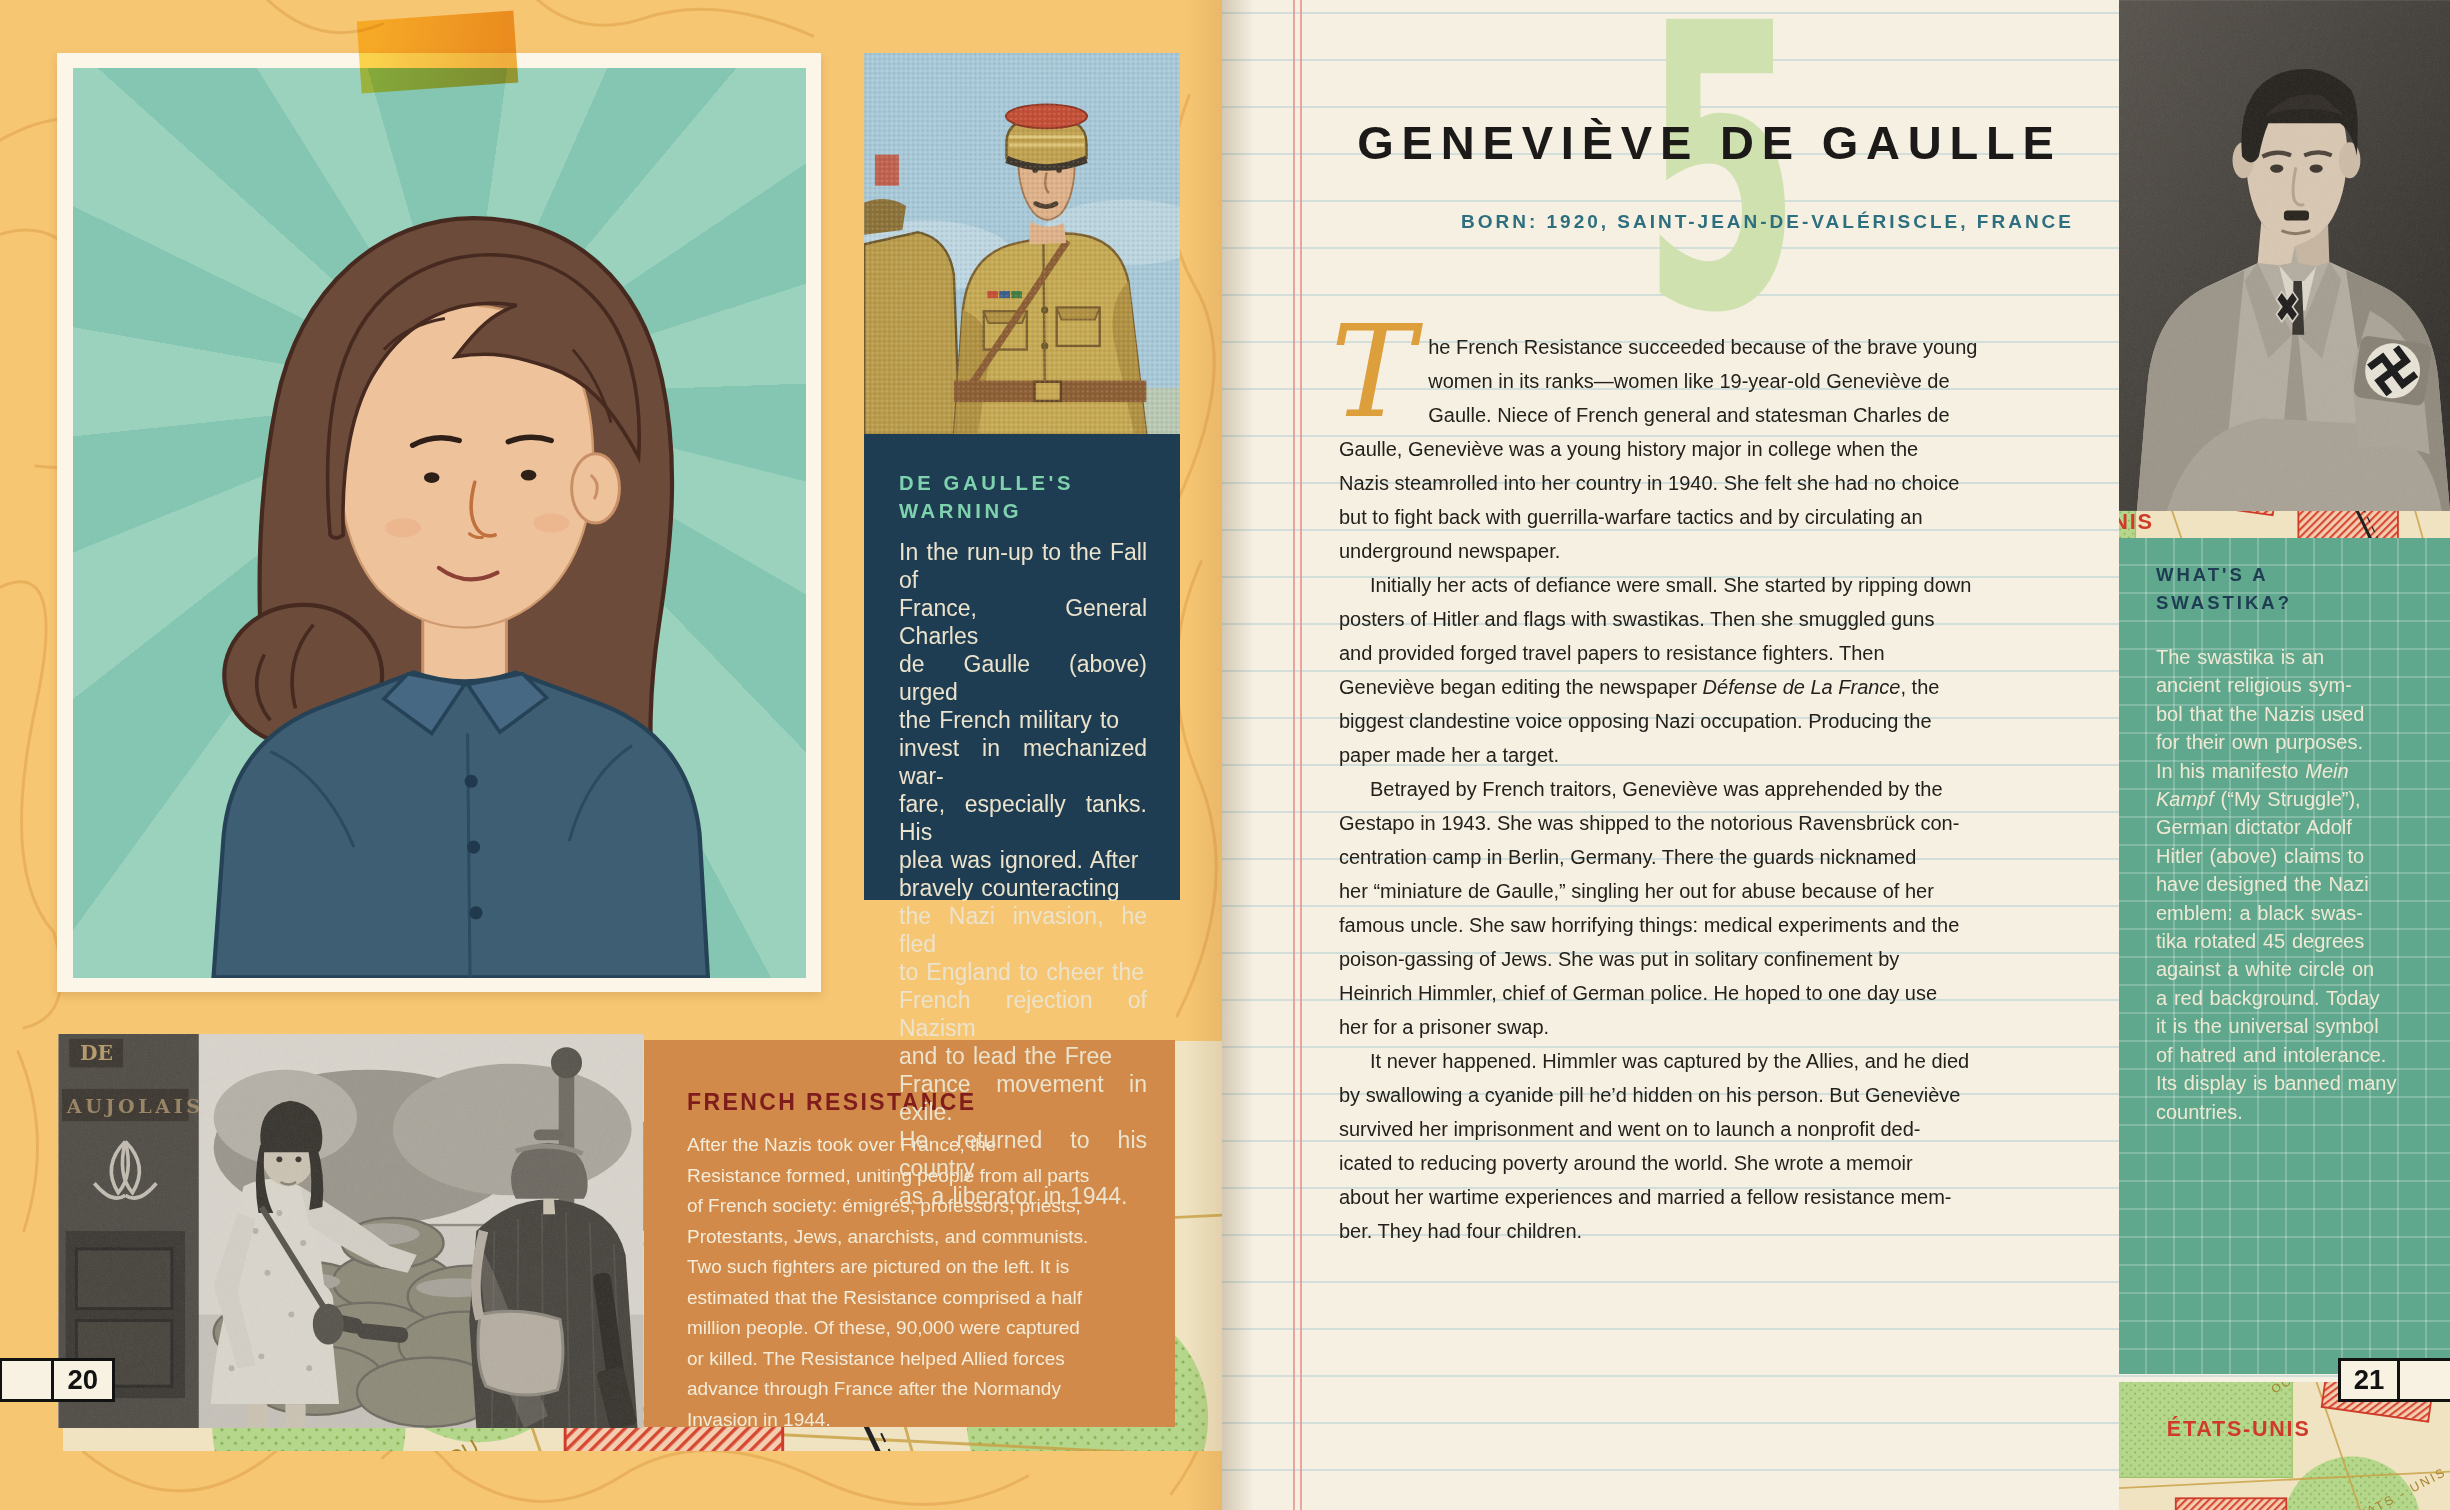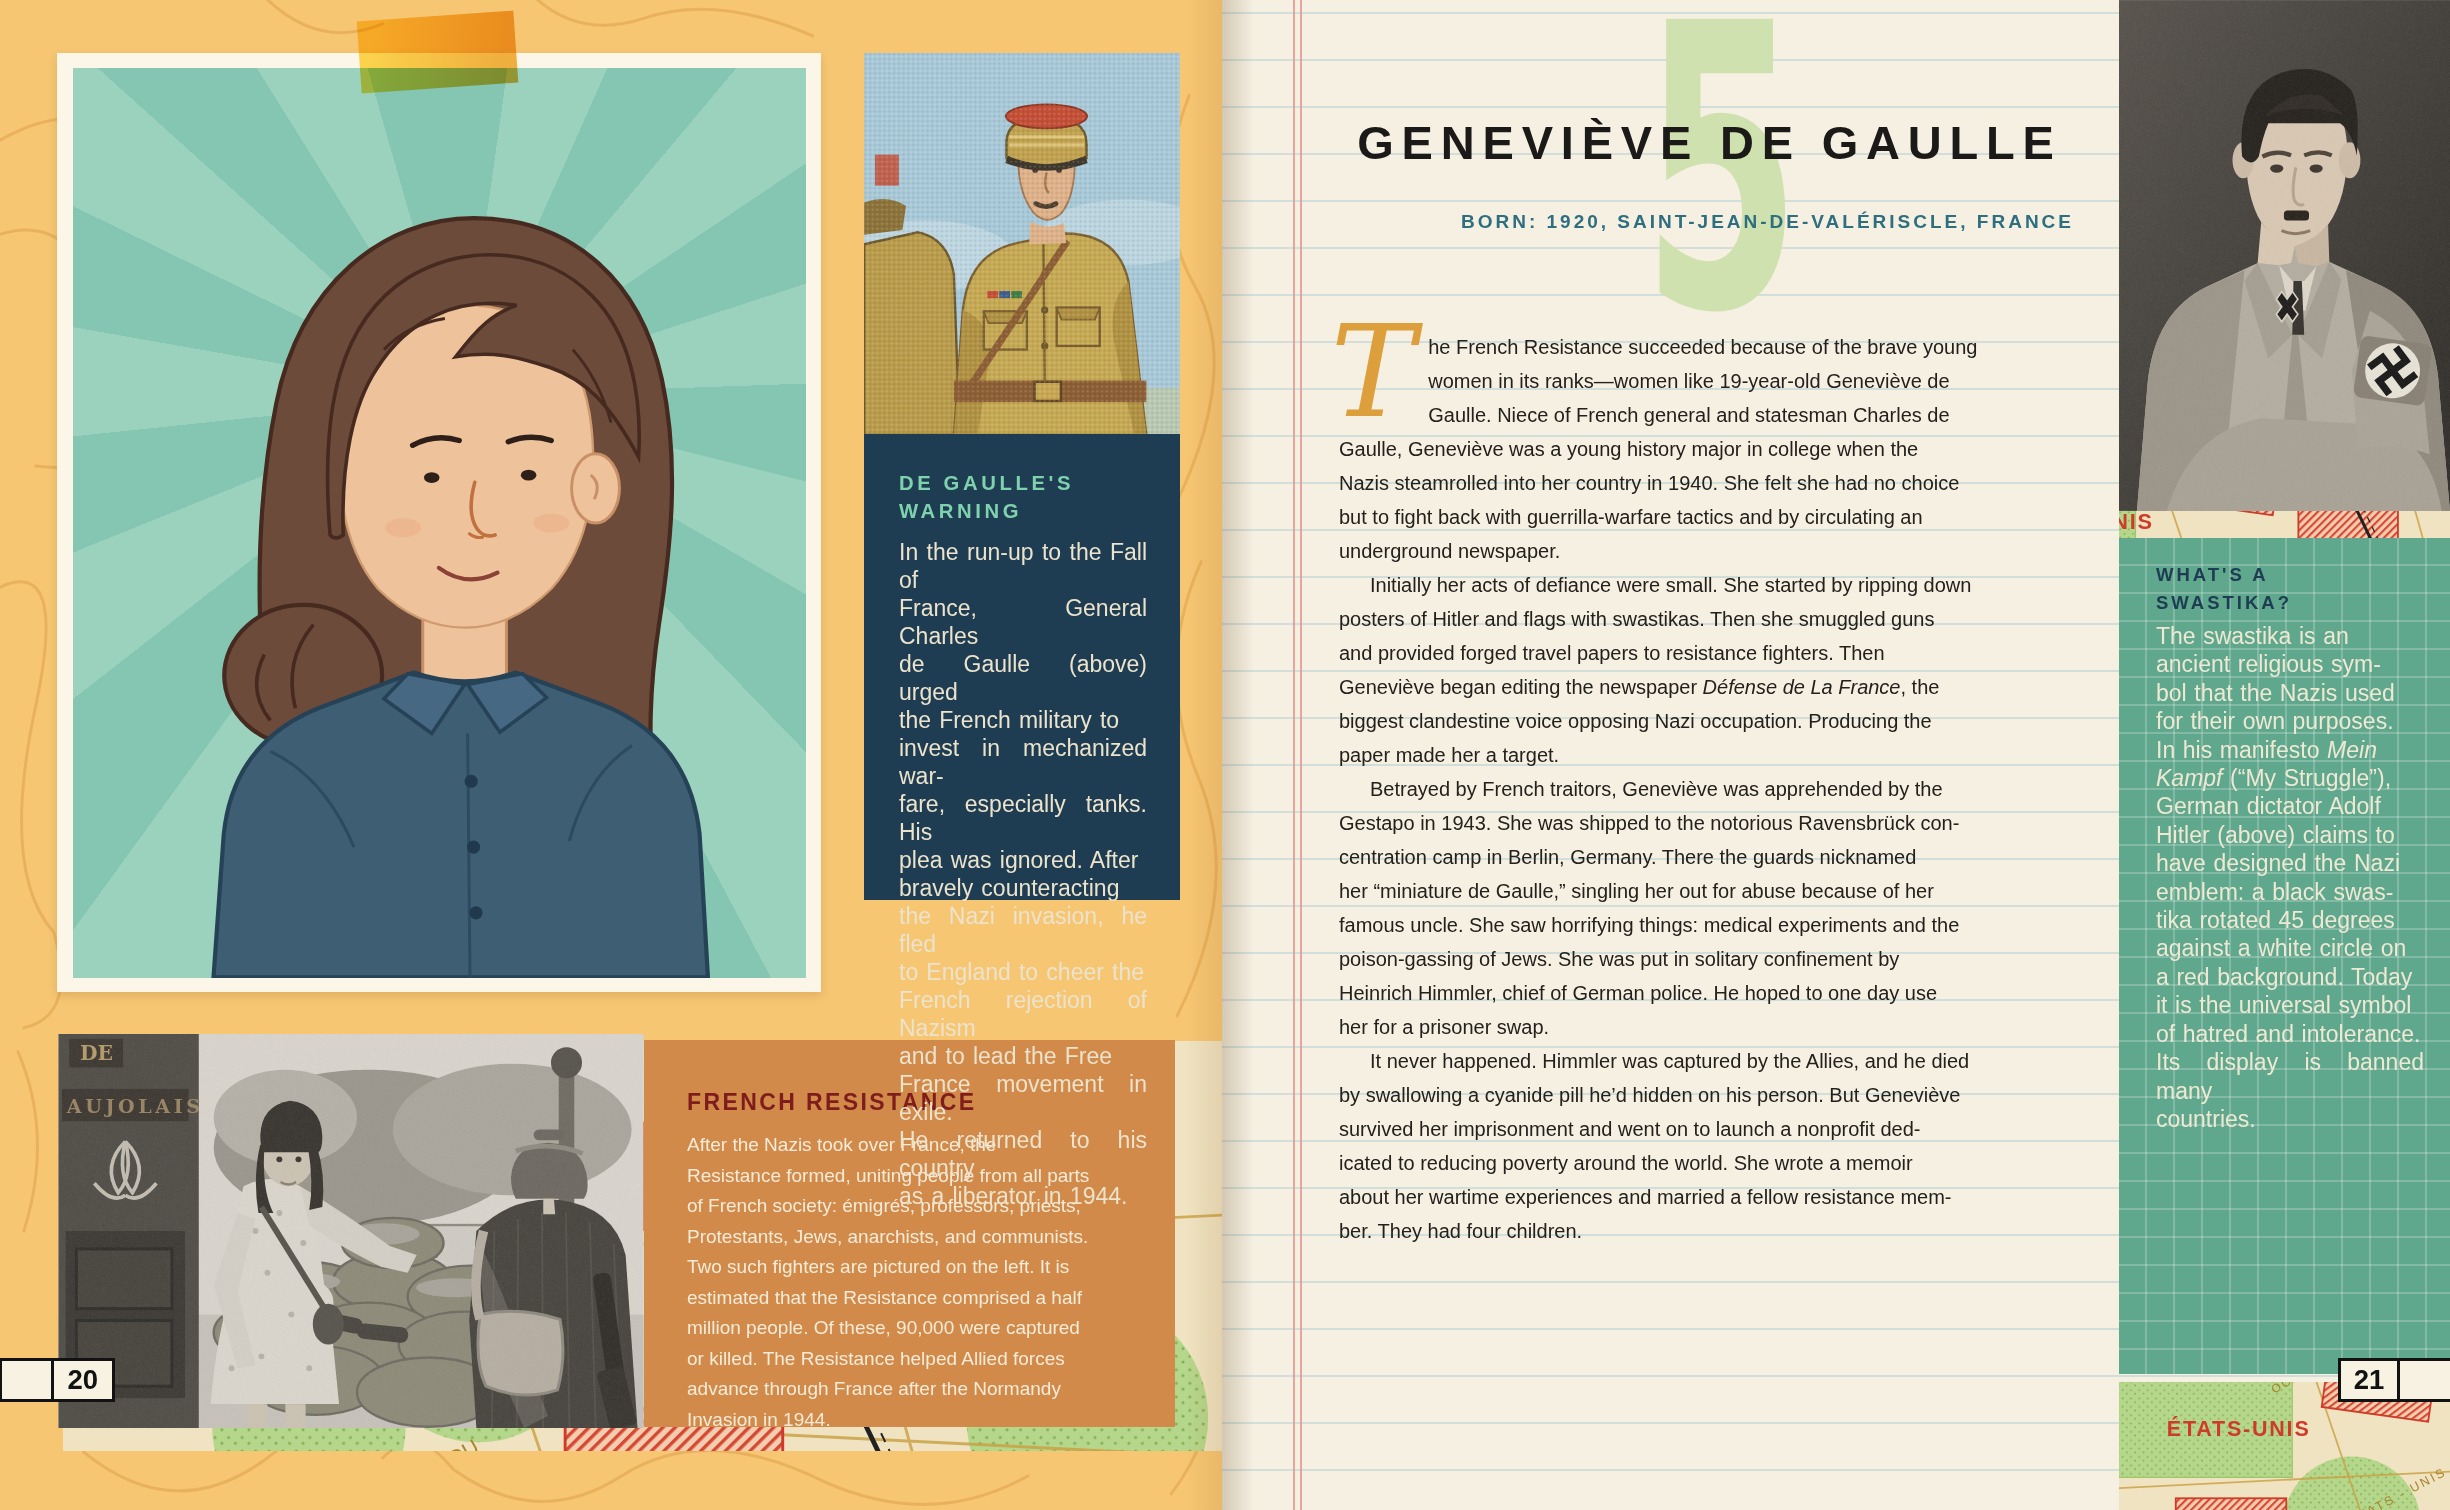--- a/index.html
+++ b/index.html
@@ -90,21 +90,21 @@
 
   
   #hitler-photo{position:absolute;left:2119px;top:0;width:331px;height:511px;overflow:hidden;z-index:8;}
   #map-strip{position:absolute;left:2119px;top:511px;width:331px;height:35px;overflow:hidden;z-index:8;}
   #swastika-box{position:absolute;left:2119px;top:538px;width:331px;height:836px;z-index:8;
     background:#5fa78d;
     background-image:repeating-linear-gradient(to right, transparent 0 26px, rgba(255,255,255,.22) 26px 28px),
                      repeating-linear-gradient(to bottom, transparent 0 26px, rgba(255,255,255,.22) 26px 28px);
     padding:23px 26px 0 37px;}
   #swastika-box .box-title{color:#1e3c52;font-weight:bold;font-size:18.5px;line-height:27.5px;letter-spacing:3px;}
-  #swastika-box .box-body{margin-top:6px;color:#efe9d4;font-size:23px;line-height:28.4px;
+  #swastika-box .box-body{margin-top:27px;color:#efe9d4;font-size:20px;line-height:28.4px;
     text-align:justify;word-spacing:1.2px;}
   #map-bottom-right{position:absolute;left:2119px;top:1382px;width:331px;height:128px;overflow:hidden;z-index:8;}
 
   .box-body i, .para i{font-style:italic;}
 </style>
 </head>
 <body>
 
 <svg width="0" height="0" style="position:absolute">
   <defs>

